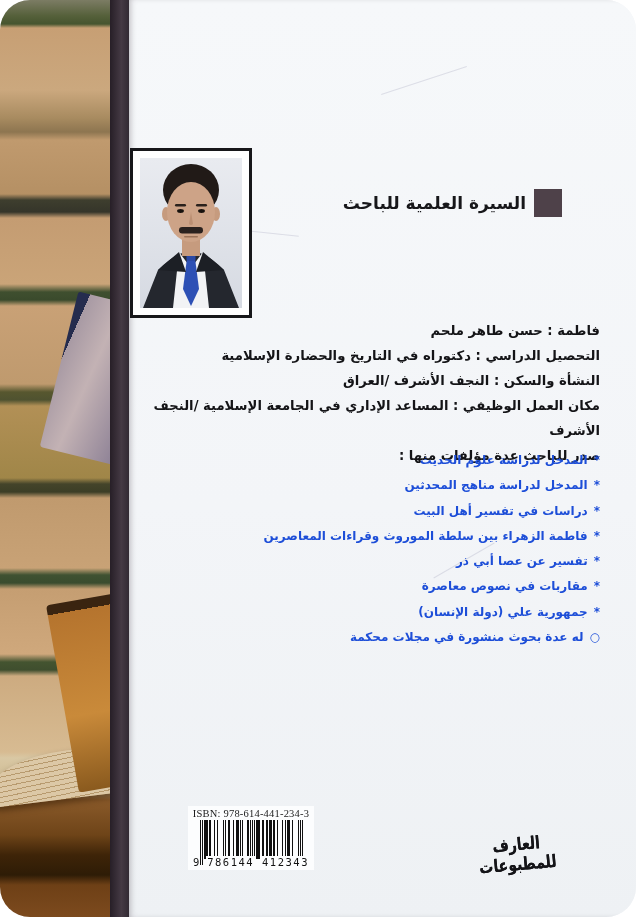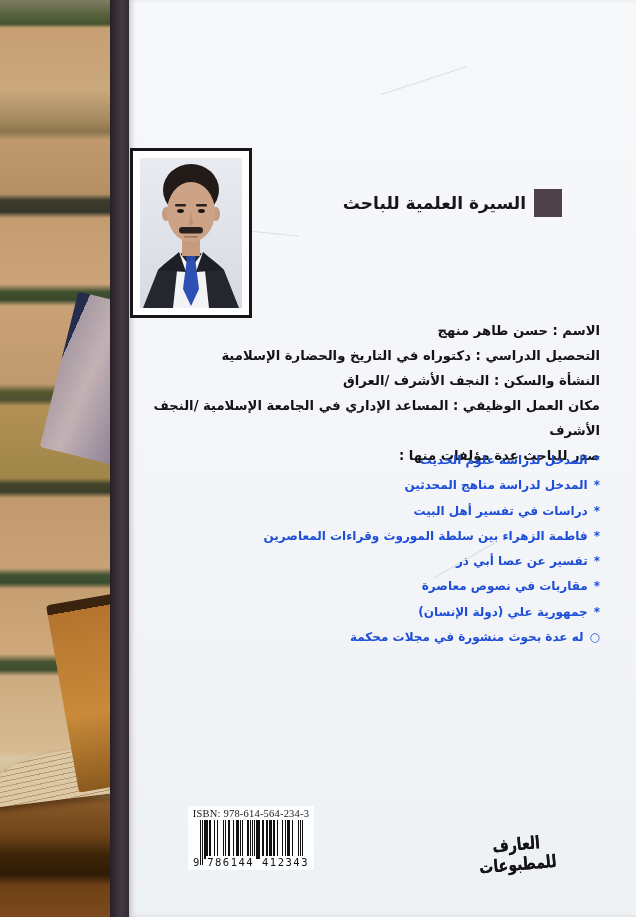--- a/index.html
+++ b/index.html
@@ -1,17 +1,17 @@
 <!DOCTYPE html>
 <html lang="ar"><head>
 <meta charset="utf-8">
 <style>
   html,body{margin:0;padding:0;}
   body{width:636px;height:917px;font-family:"DejaVu Sans",sans-serif;}
-  .cover{position:relative;width:636px;height:917px;overflow:hidden;background:#f4f6f8;}
+  .cover{position:relative;width:636px;height:917px;overflow:hidden;background:#f4f6f8;border-radius:30px;}
 
   
   .left-strip{position:absolute;left:0;top:0;width:110px;height:917px;overflow:hidden;
     background:linear-gradient(180deg,
       #7c7c64 0px,#55603a 16px,#46552f 24px,
       #c79f74 28px,#cba87e 90px,#a88b60 118px,#8d7550 132px,
       #c09a6e 140px,#b59064 194px,
       #3e3e2e 200px,#35352a 212px,
       #c49c72 218px,#caa478 284px,
       #3f4f2f 292px,#3a4a2c 300px,
@@ -143,21 +143,21 @@
 
       <path d="M61,64 L59,76 Q61,78 63,76 Z" fill="#bb8f73"></path>
 
       <rect x="49" y="79" width="24" height="6.5" rx="3.2" fill="#2a211e"></rect>
 
       <rect x="54" y="88" width="14" height="1.6" rx="0.8" fill="#9a7258"></rect>
     </g>
   </svg>
 
   <div class="info-block">
-    <div>الاسم : حسن طاهر منهج</div>
+    <div>فاطمة : حسن طاهر ملحم</div>
     <div>التحصيل الدراسي : دكتوراه في التاريخ والحضارة الإسلامية</div>
     <div>النشأة والسكن : النجف الأشرف /العراق</div>
     <div>مكان العمل الوظيفي : المساعد الإداري في الجامعة الإسلامية /النجف الأشرف</div>
     <div>صدر للباحث عدة مؤلفات منها :</div>
   </div>
 
   <div class="pub-list">
       <div class="pub-item">
       <span class="bullet">*</span><span>المدخل لدراسة علوم الحديث</span>
     </div>
@@ -178,21 +178,21 @@
     </div>
       <div class="pub-item">
       <span class="bullet">*</span><span>جمهورية علي (دولة الإنسان)</span>
     </div>
       <div class="pub-item">
       <span class="bullet">○</span><span>له عدة بحوث منشورة في مجلات محكمة</span>
     </div>
     </div>
 
   <div class="barcode-block">
-    <div class="isbn-label">ISBN: 978-614-564-234-3</div>
+    <div class="isbn-label">ISBN: 978-614-441-234-3</div>
     <svg class="bars" width="103" height="45" viewBox="0 0 95 41" shape-rendering="crispEdges" fill="#101010">
         <rect x="0" y="0" width="1" height="41"></rect>
         <rect x="2" y="0" width="1" height="41"></rect>
         <rect x="4" y="0" width="1" height="36"></rect>
         <rect x="5" y="0" width="1" height="36"></rect>
         <rect x="6" y="0" width="1" height="36"></rect>
         <rect x="8" y="0" width="1" height="36"></rect>
         <rect x="9" y="0" width="1" height="36"></rect>
         <rect x="13" y="0" width="1" height="36"></rect>
         <rect x="16" y="0" width="1" height="36"></rect>

